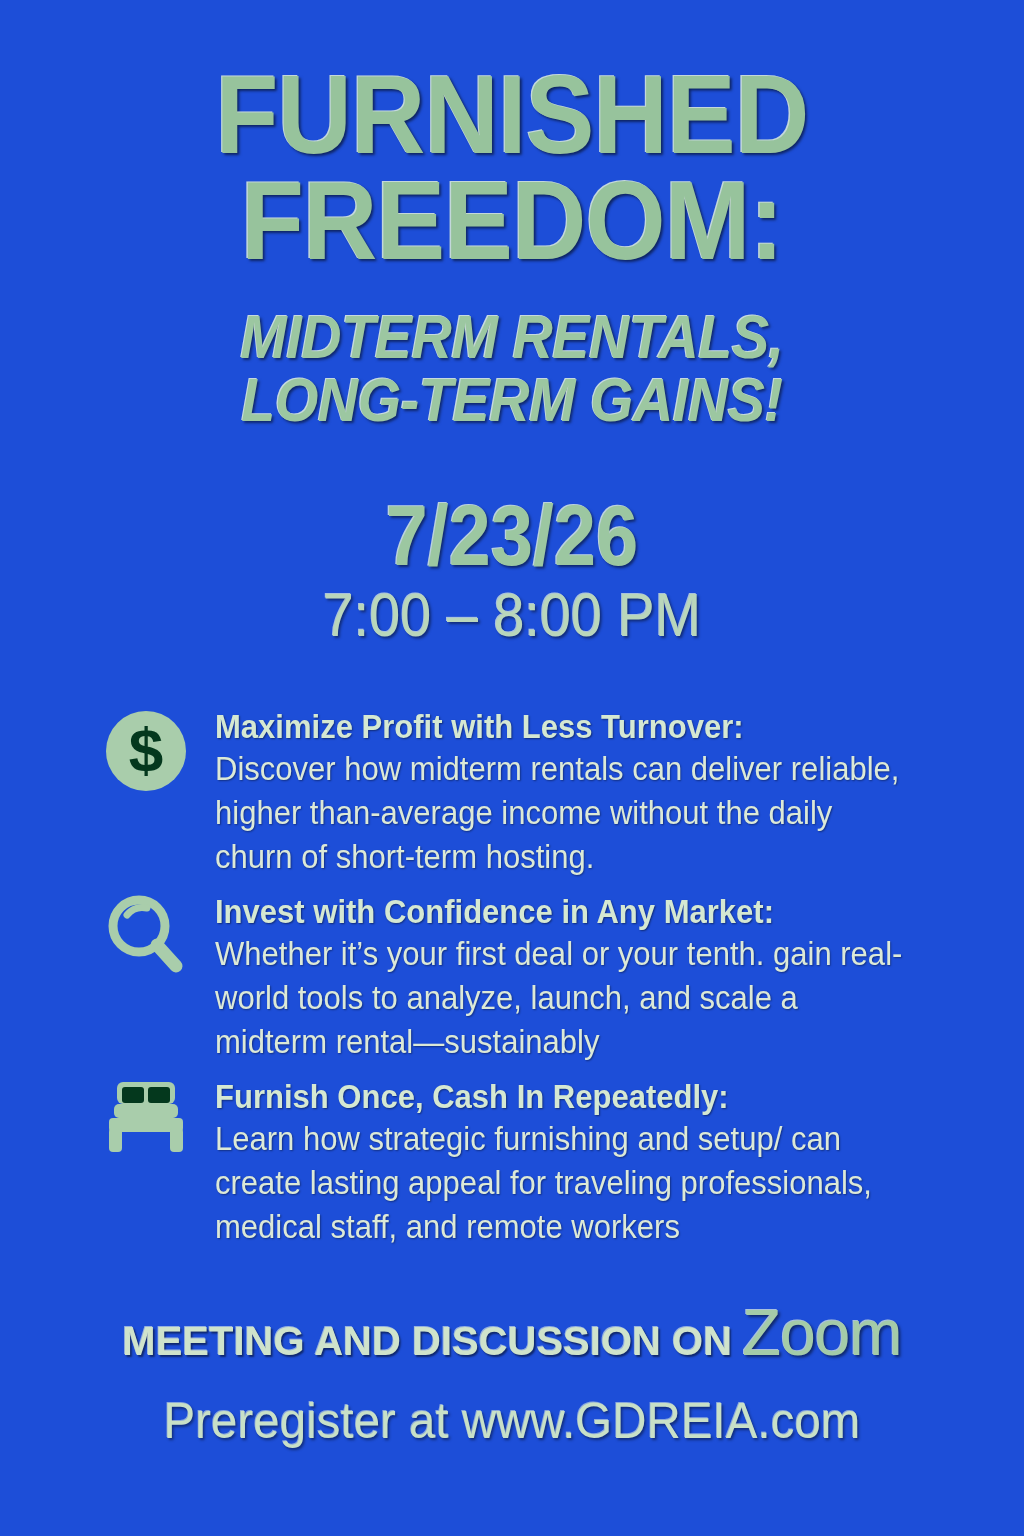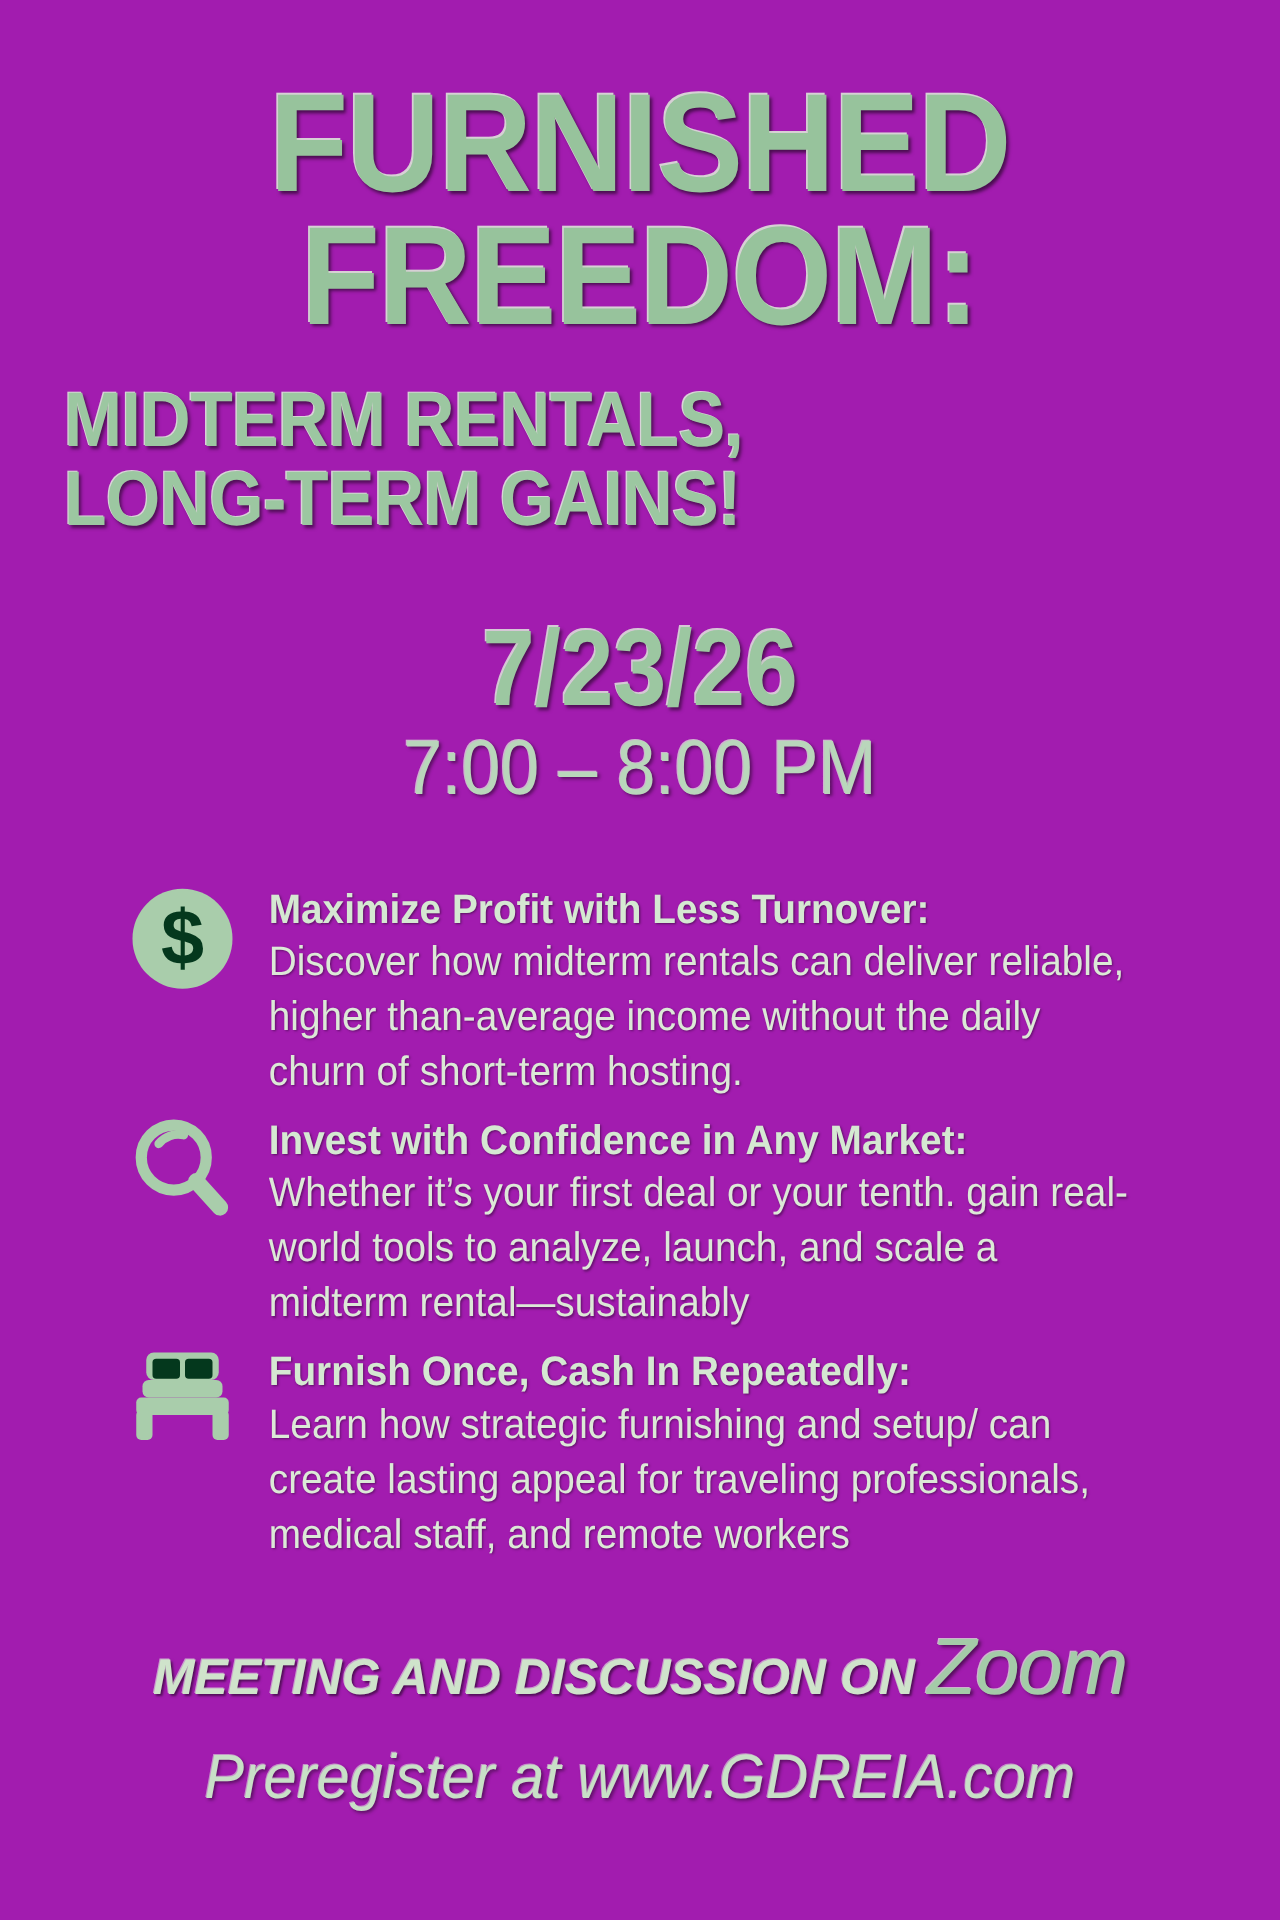--- a/index.html
+++ b/index.html
@@ -12,21 +12,21 @@
     height: 1536px;
     overflow: hidden;
     font-family: "Liberation Sans", sans-serif;
     -webkit-font-smoothing: antialiased;
   }
 
   #flyer {
     position: relative;
     width: 1024px;
     height: 1536px;
-    background: #a21caf;
+    background: #1d4ed8;
     box-sizing: border-box;
   }
 
   
   .title-block {
     position: absolute;
     top: 62px;
     left: 0;
     width: 1024px;
     text-align: center;
@@ -44,21 +44,22 @@
       -1.5px -1.5px 0 rgba(225,240,220,0.85),
        2px 2px 3px rgba(0,0,0,0.55);
   }
 
   
   .subtitle-block {
     position: absolute;
     top: 305px;
     left: 0;
     width: 1024px;
-    text-align: left;
+    text-align: center;
+    font-style: italic;
   }
   .subtitle-line {
     display: block;
     font-family: "Liberation Sans Narrow", "Liberation Sans", sans-serif;
     font-weight: bold;
     font-size: 62px;
     line-height: 1.02;
     letter-spacing: -0.5px;
     color: #9cc7a1;
     transform: scaleX(0.90);
@@ -151,21 +152,20 @@
     text-shadow: 1px 1px 2px rgba(0,0,0,0.4);
   }
 
   
   .footer {
     position: absolute;
     top: 1296px;
     left: 0;
     width: 1024px;
     text-align: center;
-    font-style: italic;
   }
   .footer-line-1 {
     display: block;
     white-space: nowrap;
   }
   .meeting-text {
     font-family: "Liberation Sans Narrow", "Liberation Sans", sans-serif;
     font-weight: bold;
     font-size: 40px;
     letter-spacing: 0px;

